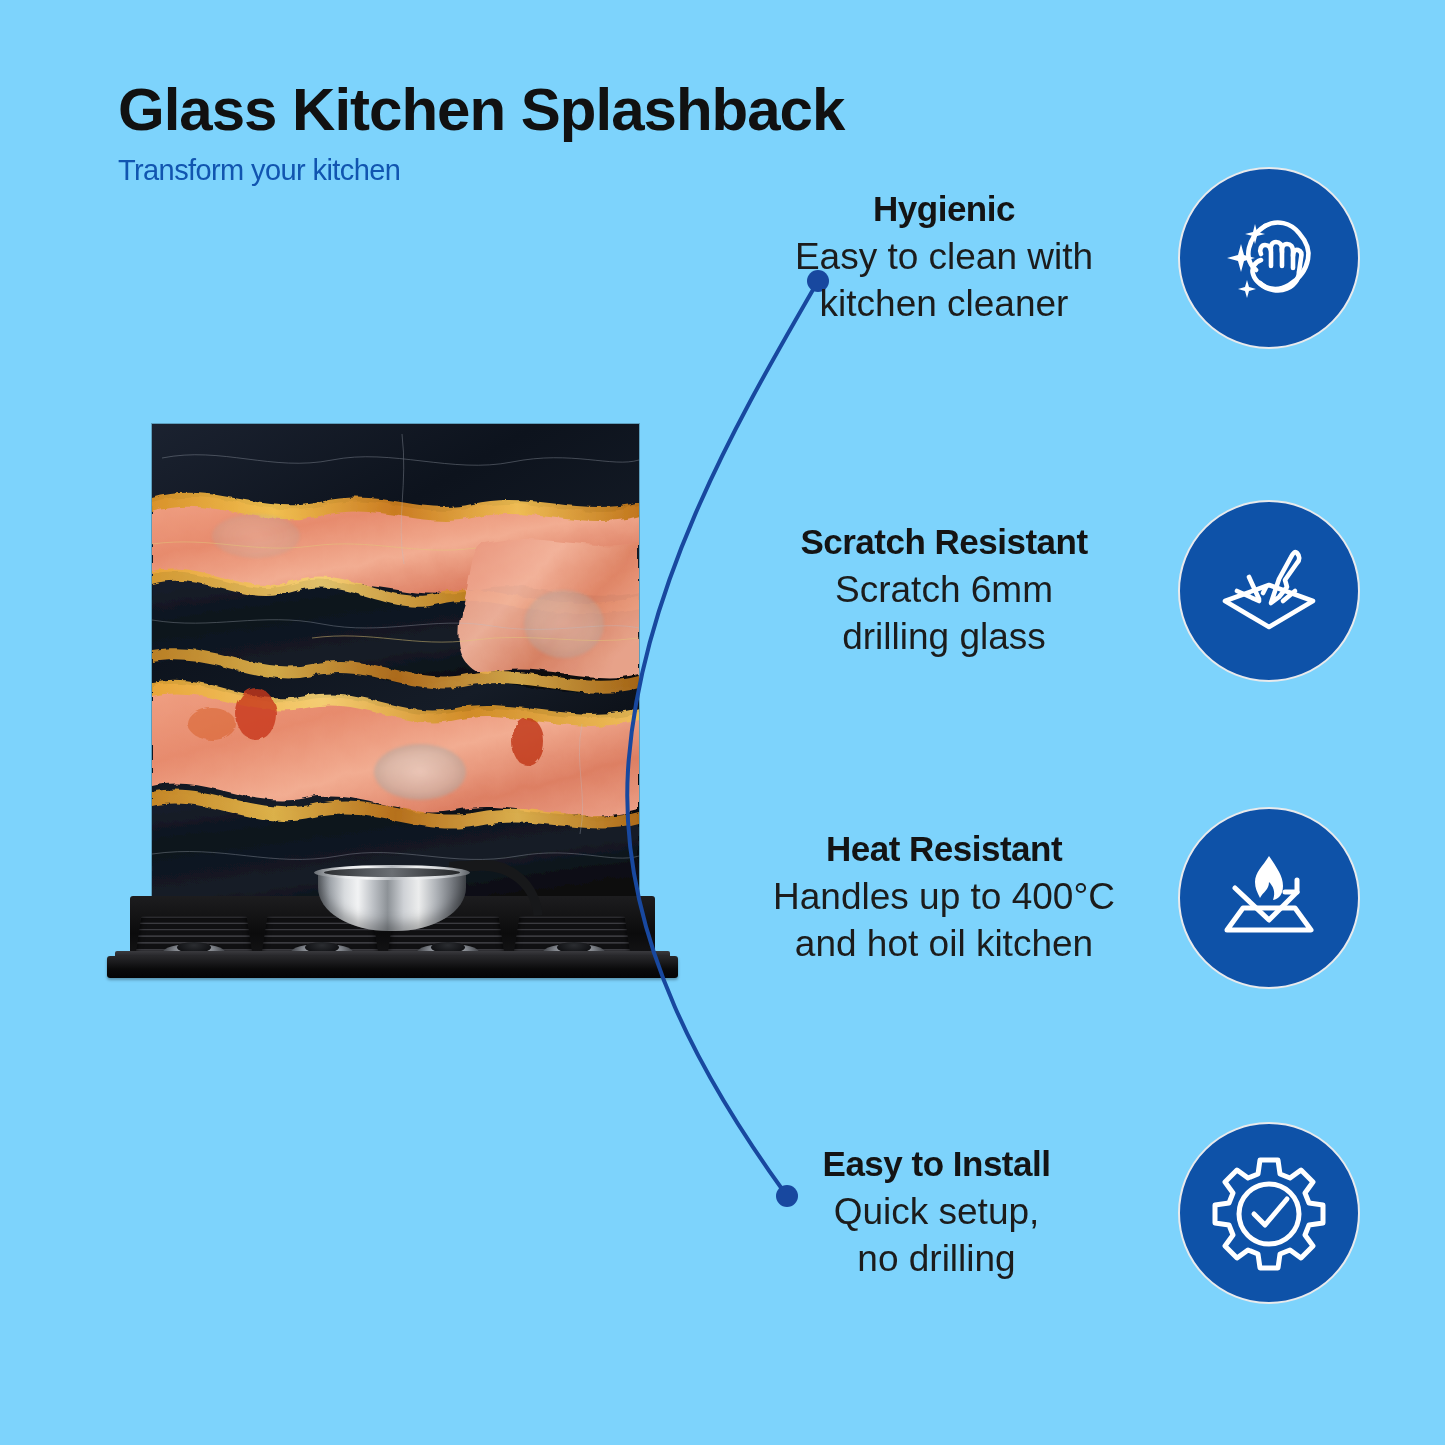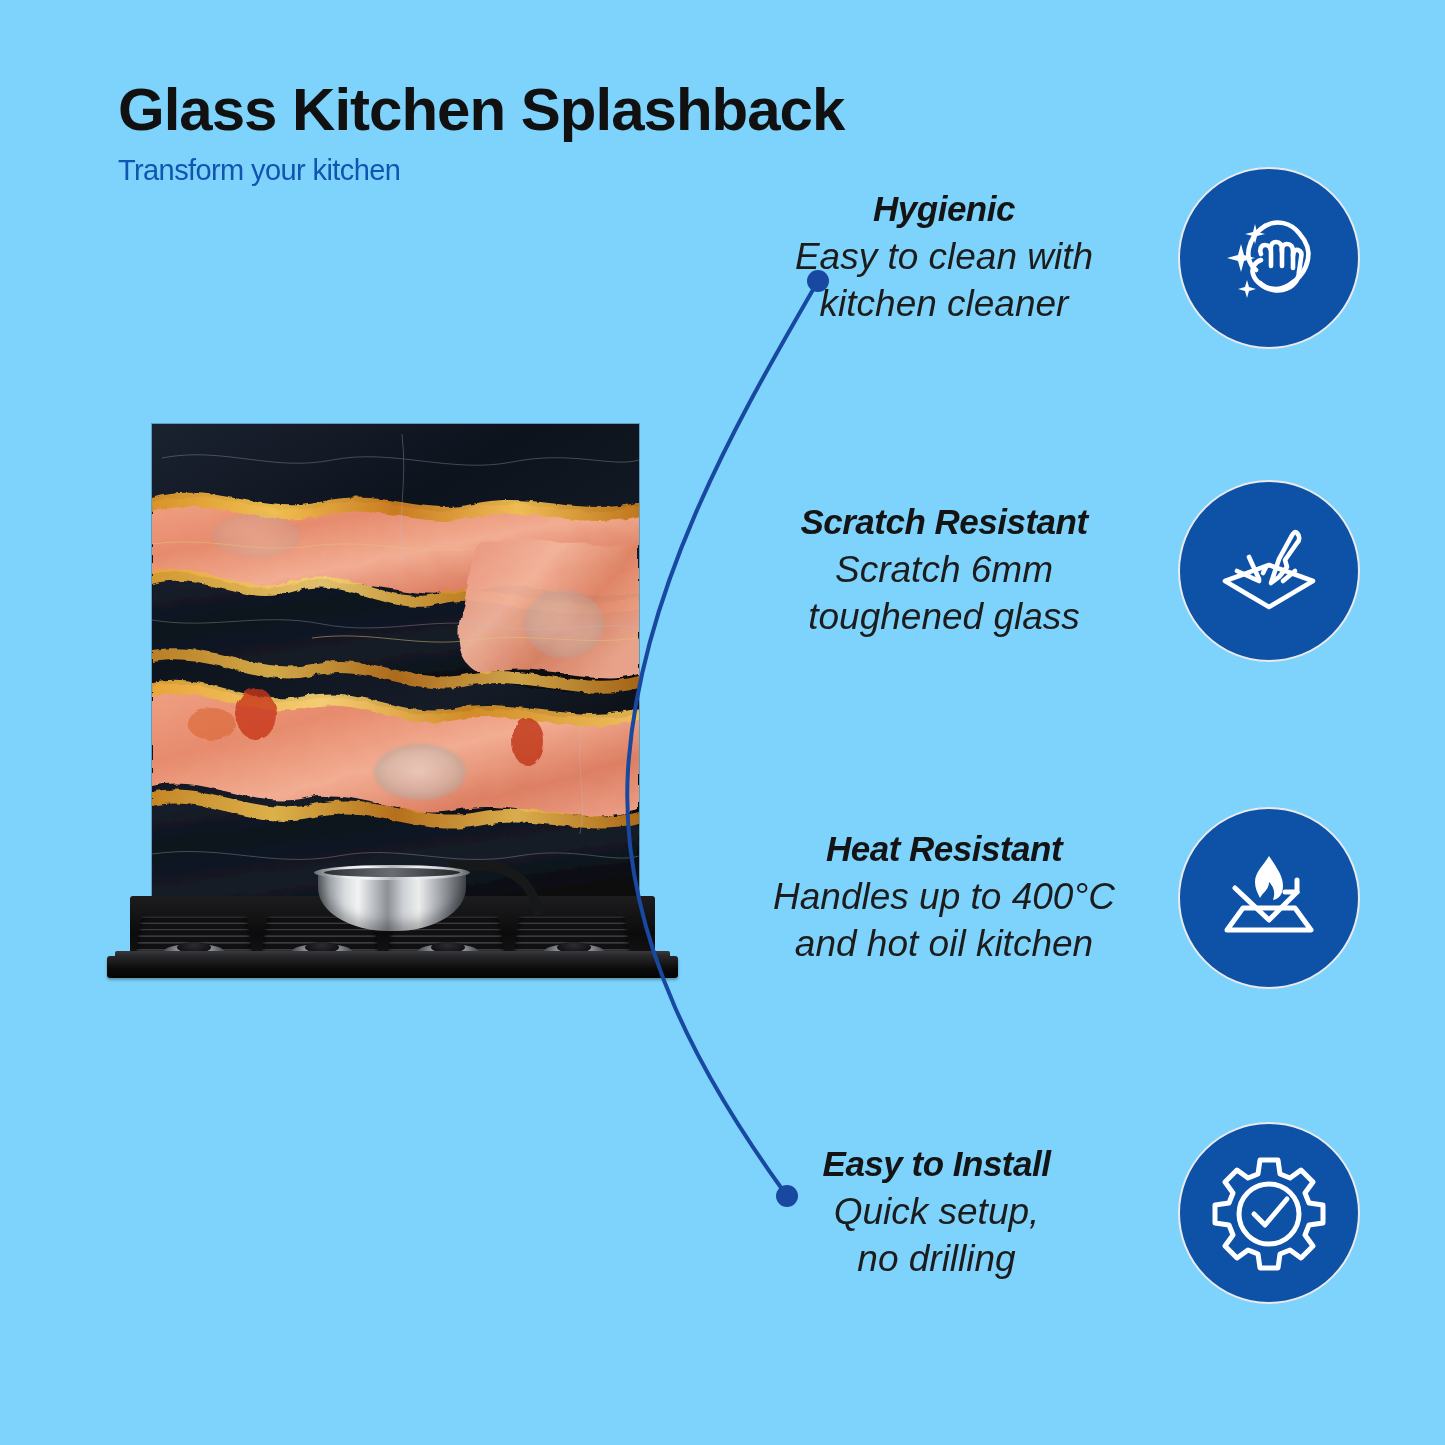--- a/index.html
+++ b/index.html
@@ -184,24 +184,23 @@
   
   .feature-row {
     position: absolute;
     left: 740px;
     width: 620px;
     height: 190px;
     display: flex;
     align-items: center;
     justify-content: flex-end;
     gap: 26px;
-    font-style: italic;
   }
   #feature-0 { top: 163px; }
-  #feature-1 { top: 476px; }
+  #feature-1 { top: 496px; }
   #feature-2 { top: 803px; }
   #feature-3 { top: 1118px; gap: 41px; }
 
   .feature-text {
     flex: 1 1 auto;
     text-align: center;
     padding-right: 4px;
   }
   .feature-title {
     font-size: 35px;
@@ -429,21 +428,21 @@
         </g>
       </svg>
     </div>
   </div>
 
   <div class="feature-row" id="feature-1">
     <div class="feature-text">
       <p class="feature-title">Scratch Resistant</p>
       <p class="feature-desc">
         <span>Scratch 6mm</span><br>
-        <span>toughened glass</span>
+        <span>drilling glass</span>
       </p>
     </div>
     <div class="icon-circle">
       <svg width="112" height="112" viewBox="0 0 112 112">
         <g fill="none" stroke="#ffffff" stroke-width="4.6" stroke-linecap="round" stroke-linejoin="round">
 
           <path d="M12,66 L56,50 L100,66 L56,92 Z"></path>
 
           <path d="M84,18 C87,21 87,25 84,28 L72,45 L74,52 L66,62 L58,68 L62,56 L66,44 L78,22 C80,18 82,16 84,18 Z"></path>
 

